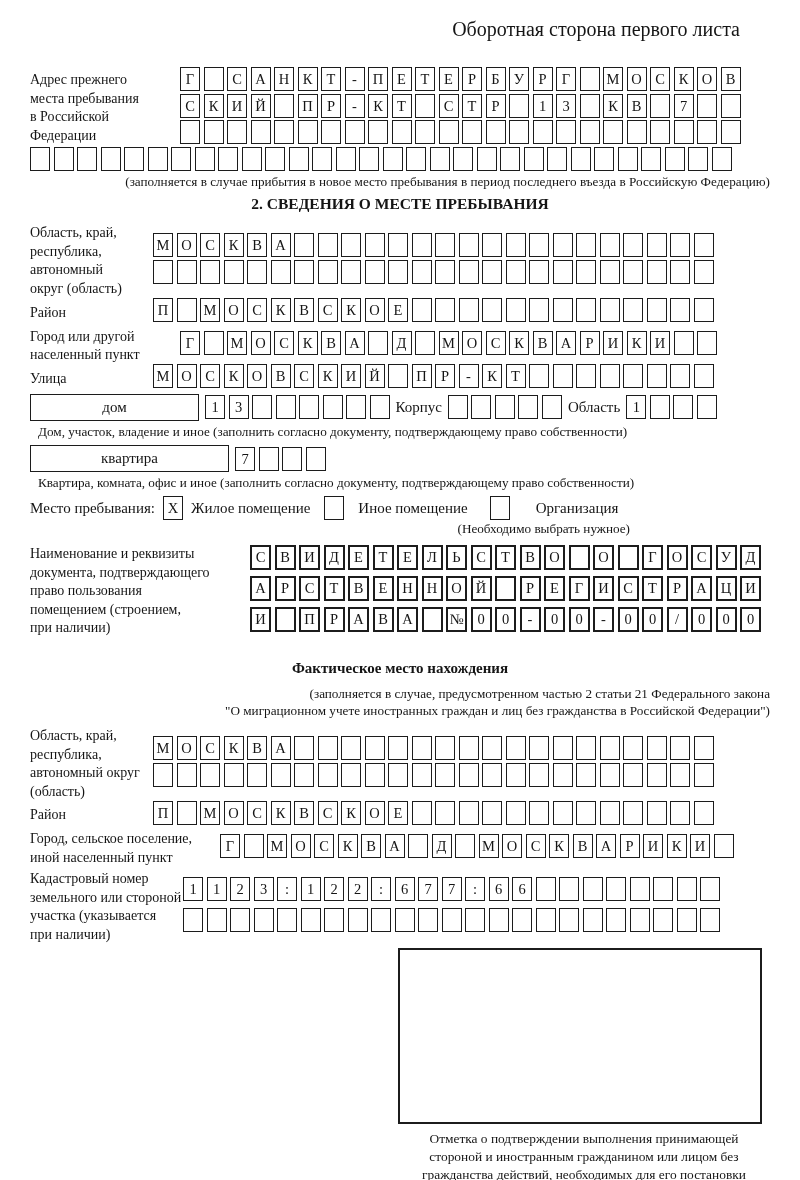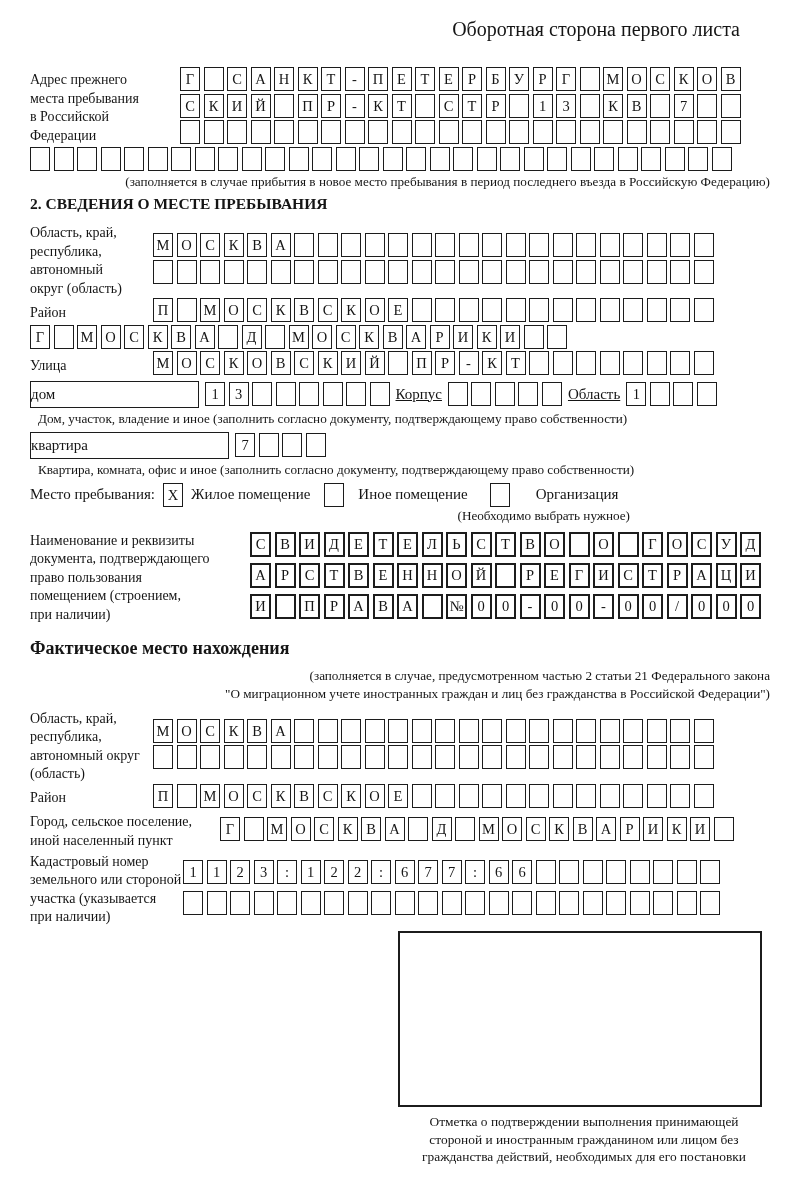--- a/index.html
+++ b/index.html
@@ -11,25 +11,25 @@
   .hdr-note{text-align:right;font-size:20px;margin:4px 30px 26px 0;}
   .field{display:flex;align-items:center;}
   .lbl{flex:none;font-size:14px;line-height:1.32;padding-top:3px;}
   .w150{width:150px}.w123{width:123px}.w190{width:190px}.w153{width:153px}.w220{width:220px}
   .cellrow{display:flex;gap:3.5px;margin-bottom:2.5px;}
   .cell{flex:none;width:18px;height:22px;border:1.5px solid #1c1c1c;font-size:14.5px;
         line-height:22px;text-align:center;background:#fff;}
   .cell.b{border-width:2px;width:17px;height:21px;line-height:21px;}
   .note{font-size:13.2px;line-height:1.3;}
   .center{text-align:right;}
-  .sec-title{font-weight:bold;font-size:15.5px;text-align:left;margin:5px 0 8px 0;}
+  .sec-title{font-weight:bold;font-size:15.5px;text-align:center;margin:5px 0 8px 0;}
   .inlinebox{flex:none;border:1.5px solid #1c1c1c;height:25px;line-height:25px;
-             font-size:15px;box-sizing:content-box;background:#fff;}
+             text-align:center;font-size:15px;box-sizing:content-box;background:#fff;}
   .hrow{display:flex;align-items:center;margin-top:3px;}
-  .hrow .txt{font-size:15px;margin:0 6px;text-decoration:underline;}
+  .hrow .txt{font-size:15px;margin:0 6px;}
   .gap6{width:6px;flex:none;}
   .stay{display:flex;align-items:center;font-size:15px;margin-top:4px;}
   .stay .sp{width:14px;flex:none;}
   .bigbox{border:2px solid #1c1c1c;width:360px;height:172px;margin:4px 0 0 368px;background:#fff;}
   .conf-cap{width:376px;margin:6px 0 0 366px;font-size:13.4px;line-height:1.32;text-align:center;}
   .subnote{margin:2px 0 5px 8px;}
 </style>
 </head>
 <body>
 
@@ -251,20 +251,24 @@
           <span class="cell"></span>
           <span class="cell"></span>
           <span class="cell"></span>
           <span class="cell"></span>
           <span class="cell"></span>
           <span class="cell"></span>
         </div>
     </div>
 
     <div class="field">
+      <div class="lbl w150">
+        <div>Город или другой</div>
+        <div>населенный пункт</div>
+      </div>
       <div class="cellrow">
           <span class="cell">Г</span>
           <span class="cell"></span>
           <span class="cell">М</span>
           <span class="cell">О</span>
           <span class="cell">С</span>
           <span class="cell">К</span>
           <span class="cell">В</span>
           <span class="cell">А</span>
           <span class="cell"></span>
@@ -451,21 +455,21 @@
             <span class="cell b">/</span>
             <span class="cell b">0</span>
             <span class="cell b">0</span>
             <span class="cell b">0</span>
           </div>
       </div>
     </div>
   </section>
 
   <section>
-    <div class="sec-title" style="margin-top:14px;font-size:18px;">Фактическое место нахождения</div>
+    <div class="sec-title" style="margin-top:22px;font-size:15px;">Фактическое место нахождения</div>
     <div class="note center">(заполняется в случае, предусмотренном частью 2 статьи 21 Федерального закона</div>
     <div class="note center" style="margin-bottom:5px;">"О миграционном учете иностранных граждан и лиц без гражданства в Российской Федерации")</div>
 
     <div class="field">
       <div class="lbl w123">
         <div>Область, край,</div>
         <div>республика,</div>
         <div>автономный округ</div>
         <div>(область)</div>
       </div>

